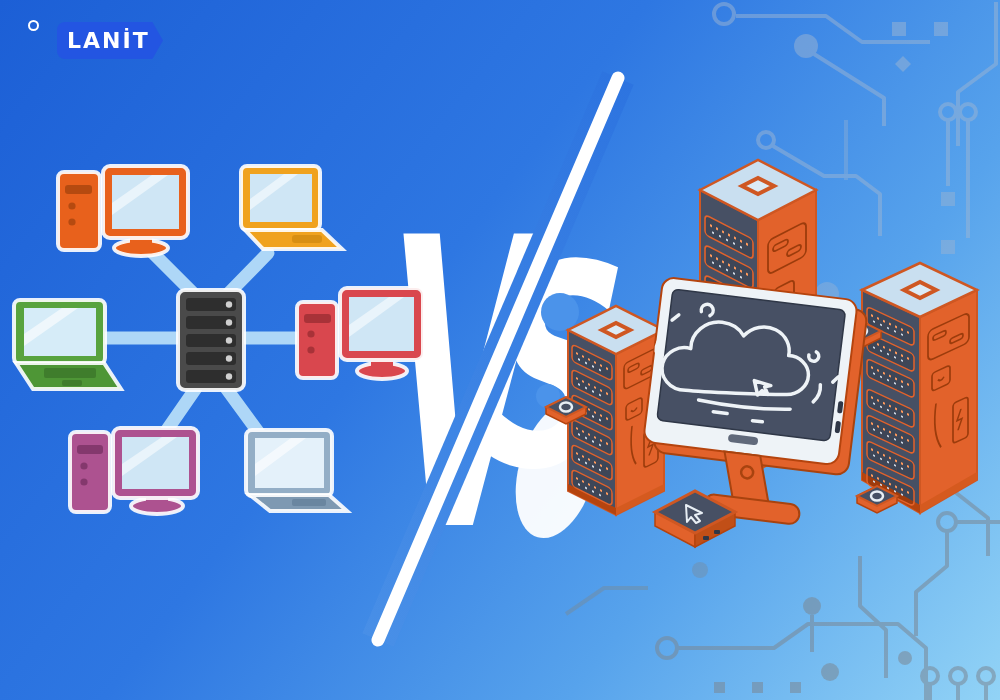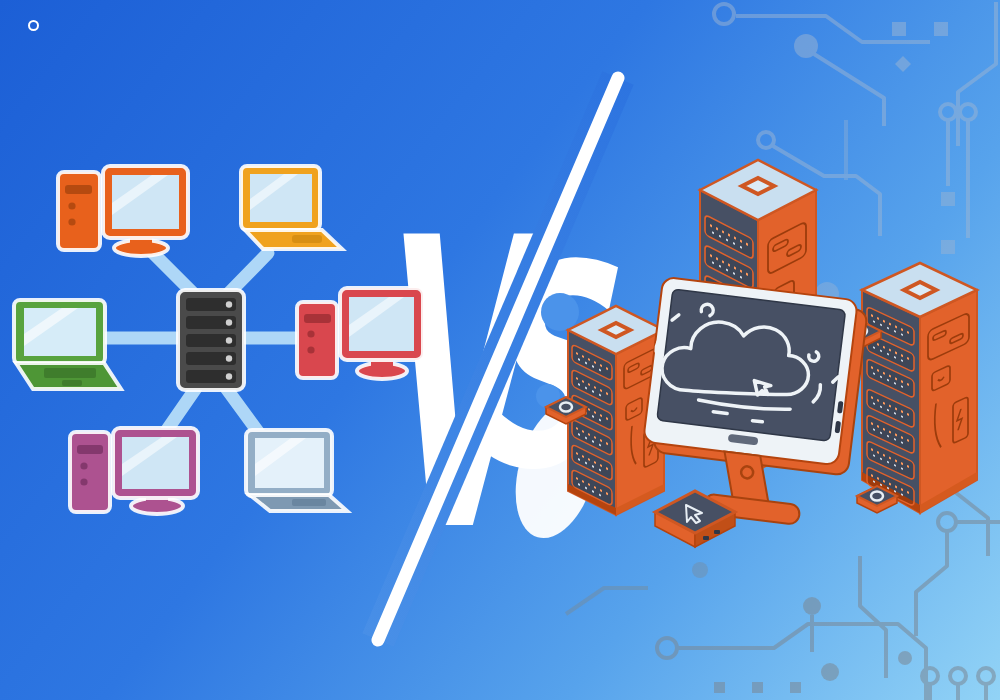--- a/index.html
+++ b/index.html
@@ -391,16 +391,19 @@
       <polygon points="655,512 695,533 695,547 655,526" fill="#e2622b" stroke="#b5440e" stroke-width="1.5"></polygon>
       <polygon points="695,533 735,512 735,526 695,547" fill="#c14f17" stroke="#b5440e" stroke-width="1.5"></polygon>
       <polygon points="655,512 695,491 735,512 695,533" fill="#475064" stroke="#cf5722" stroke-width="3"></polygon>
       <path d="M 686,505 l 16,8 l -7,2 l 5,6 l -4,2 l -5,-6 l -4,5 z" fill="none" stroke="#e8eef4" stroke-width="2" stroke-linejoin="round"></path>
       <rect x="703" y="536" width="6" height="4" rx="1" fill="#2f3747"></rect>
       <rect x="714" y="530" width="6" height="4" rx="1" fill="#2f3747"></rect>
     </g>
   </g>
 </svg>
 
+<div class="logo">
+  <span class="logo-text">LANİT</span>
+</div>
 <span class="logo-ring"></span>
 
 
 </div>
 
 </body></html>

